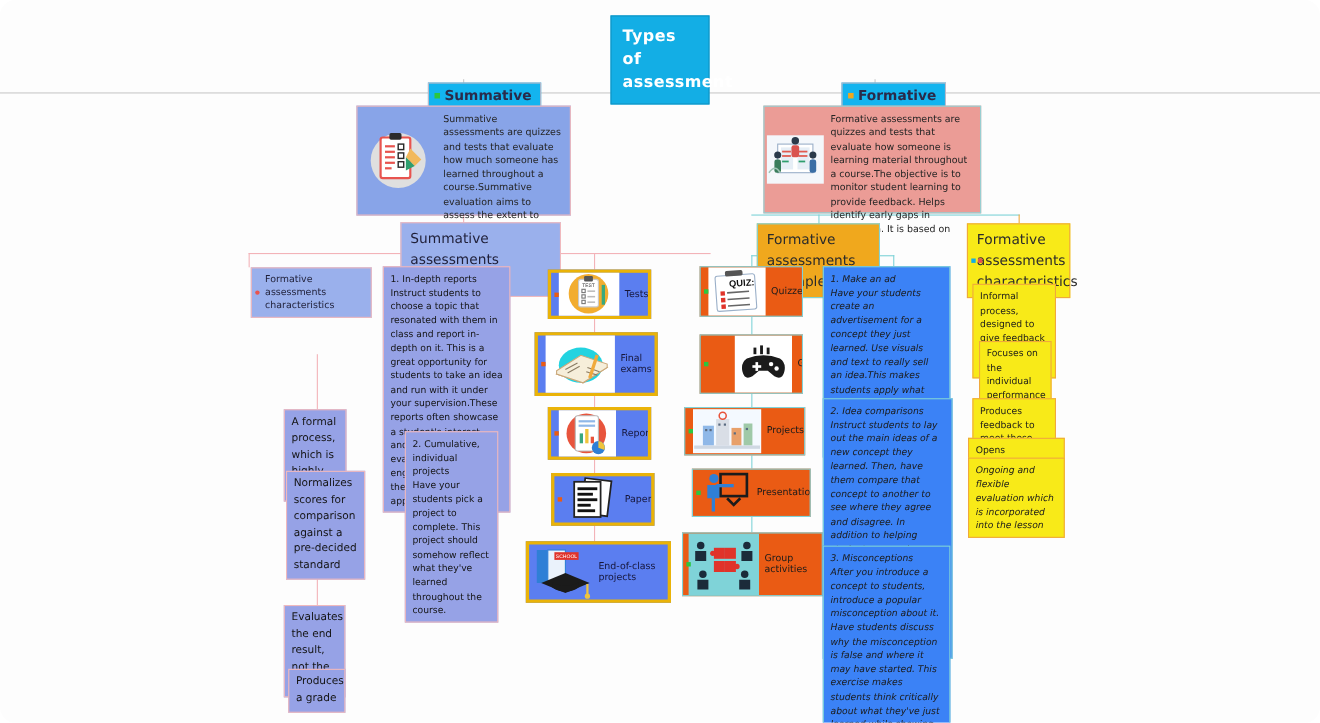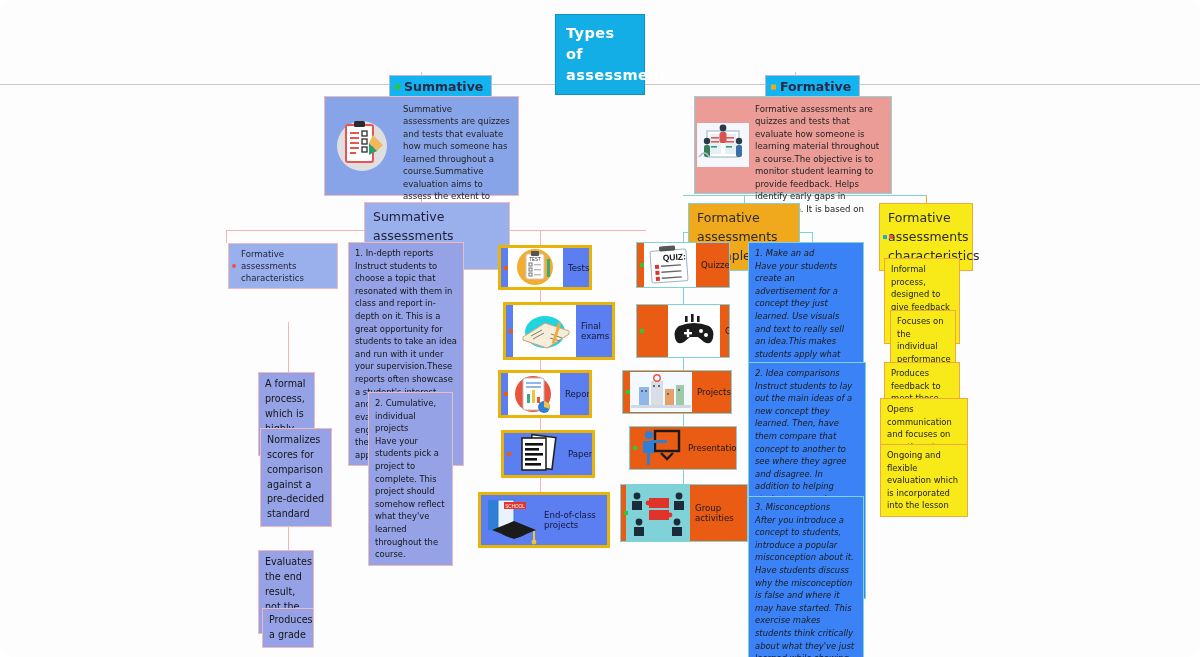--- a/index.html
+++ b/index.html
@@ -249,21 +249,21 @@
             <rect x="23" y="17" width="7" height="1.4"></rect>
             <rect x="23" y="22" width="7" height="1.4"></rect>
             <rect x="23" y="27" width="7" height="1.4"></rect>
           </g>
         <rect x="36" y="12" width="3" height="18" fill="#3aa97f"></rect>
       </svg>
     </div>
     <div class="cap">Tests</div>
   </div>
 
-  <div class="node card blue" style="left:486px;top:302px;width:112px;height:58px;margin-left:17px;">
+  <div class="node card blue" style="left:486px;top:302px;width:112px;height:58px;">
     <span class="dotmark" style="background:#ea5b14;"></span>
     <div class="pic" style="width:63px;height:56px;background:#fff;margin-left:7px;">
       <svg width="60" height="54" viewBox="0 0 60 54">
         <ellipse cx="30" cy="28" rx="20" ry="16" fill="#22d3e0"></ellipse>
         <path d="M8 36 L30 22 L54 30 L32 44 Z" fill="#f0e2c6" stroke="#caa87a"></path>
         <path d="M8 33 L30 19 L54 27 L54 30 L32 44 L8 36 Z" fill="#f6eeda" stroke="#caa87a"></path>
         <g stroke="#8a7b63" stroke-width="1">
             <line x1="16" y1="32" x2="27" y2="26"></line>
             <line x1="18" y1="35" x2="29" y2="29"></line>
             <line x1="36" y1="30" x2="47" y2="34"></line>
@@ -461,17 +461,17 @@
   </div>
   <div class="node leaf yellow" style="left:890px;top:310px;width:66px;">
     <span>Focuses on the individual performance and needs of students</span>
   </div>
   <div class="node leaf yellow" style="left:884px;top:362px;width:76px;">
     <span>Produces feedback to meet those needs</span>
   </div>
   <div class="node leaf yellow" style="left:880px;top:398px;width:88px;">
     <span>Opens communication and focuses on growth, not grades</span>
   </div>
-  <div class="node leaf yellow" style="left:880px;top:444px;width:88px;">
+  <div class="node leaf yellow" style="left:880px;top:416px;width:88px;font-style:italic;">
     <span>Ongoing and flexible evaluation which is incorporated into the lesson</span>
   </div>
 
 </div>
 
 </body></html>

